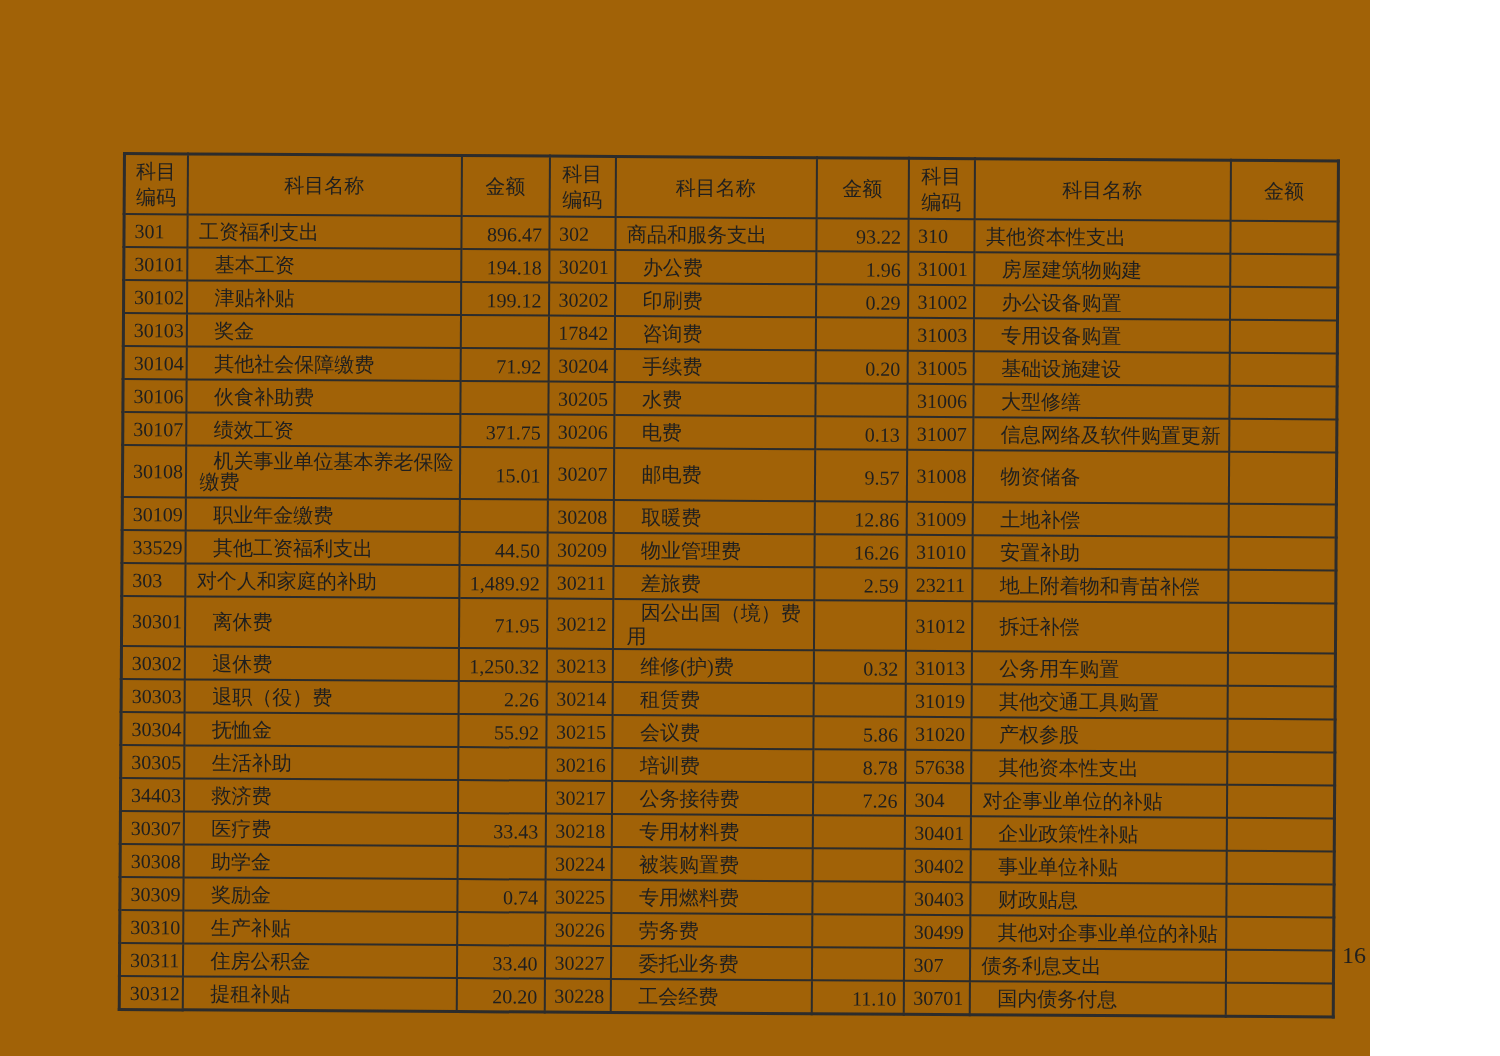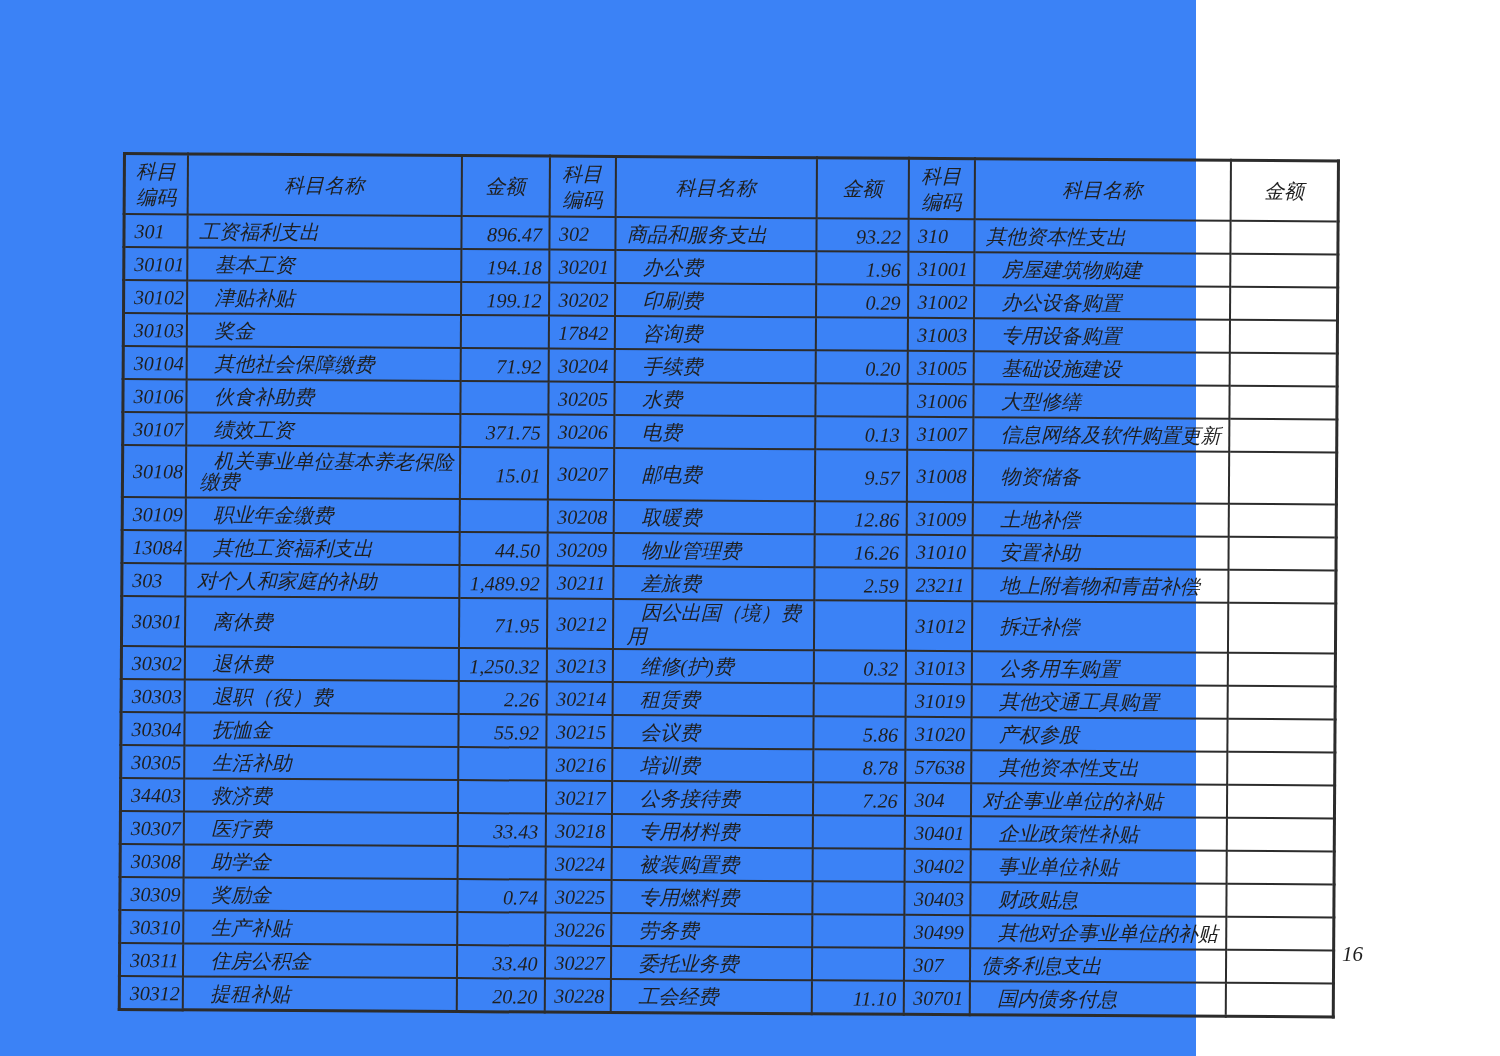--- a/index.html
+++ b/index.html
@@ -7,24 +7,23 @@
     padding: 0;
     width: 1500px;
     height: 1056px;
     background: #ffffff;
     overflow: hidden;
     font-family: "Liberation Serif", "DejaVu Serif", serif;
     color: #1f1f1f;
   }
   .page {
     position: relative;
-    width: 1196px;
+    width: 1370px;
     height: 1056px;
-    background: #3b82f6;
-    font-style: italic;
+    background: #a16207;
   }
   table.subject-table {
     position: absolute;
     left: 123px;
     top: 152px;
     width: 1214px;
     border-collapse: collapse;
     table-layout: fixed;
     transform: rotate(0.35deg);
     transform-origin: 0 0;
@@ -60,21 +59,21 @@
   td.cell-amount {
     text-align: right;
     padding-right: 6px;
     padding-top: 3px;
     white-space: nowrap;
   }
   .page-number {
     position: absolute;
     left: 1342px;
     top: 942px;
-    font-size: 21px;
+    font-size: 24px;
     color: #1f1f1f;
   }
 </style>
 </head>
 <body>
 
 <div class="page">
 
   <table class="subject-table">
     <colgroup>
@@ -195,21 +194,21 @@
           <td class="name-l1">职业年金缴费</td>
           <td class="cell-amount"></td>
           <td class="cell-code">30208</td>
           <td class="name-l1">取暖费</td>
           <td class="cell-amount">12.86</td>
           <td class="cell-code">31009</td>
           <td class="name-l1">土地补偿</td>
           <td class="cell-amount"></td>
         </tr>
         <tr>
-          <td class="cell-code">13084</td>
+          <td class="cell-code">33529</td>
           <td class="name-l1">其他工资福利支出</td>
           <td class="cell-amount">44.50</td>
           <td class="cell-code">30209</td>
           <td class="name-l1">物业管理费</td>
           <td class="cell-amount">16.26</td>
           <td class="cell-code">31010</td>
           <td class="name-l1">安置补助</td>
           <td class="cell-amount"></td>
         </tr>
         <tr>

